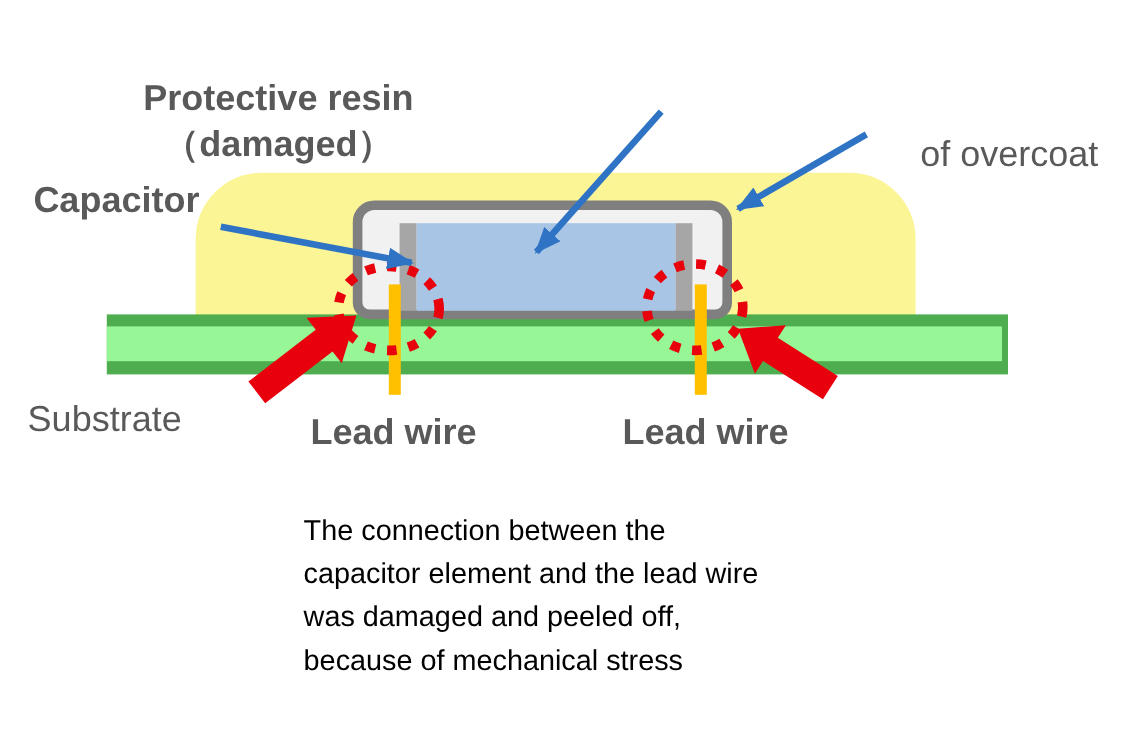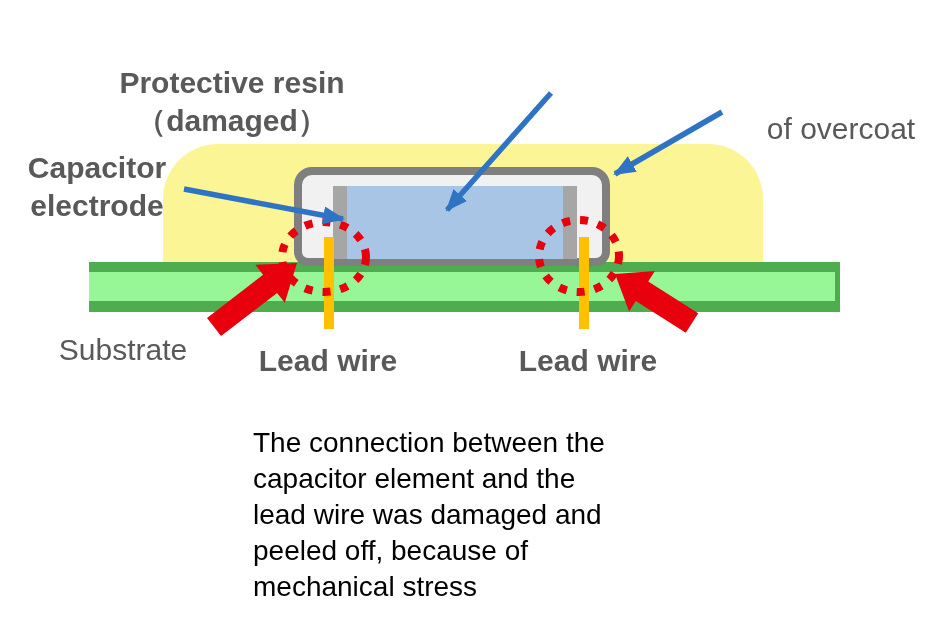--- a/index.html
+++ b/index.html
@@ -36,26 +36,26 @@
   .wire.right{left:579px;}
   .overlay{position:absolute;left:0;top:0;width:948px;height:623px;pointer-events:none;}
   
   .lbl{position:absolute;color:var(--label-gray);font-size:30px;line-height:38px;}
   .lbl.bold{font-weight:bold;}
   .lbl.center{text-align:center;}
   .protective-resin{left:107px;top:64px;width:250px;}
   .external-electrode{left:7px;top:149px;width:180px;}
   .capacitor-element-lbl{left:408px;top:46px;width:280px;font-weight:normal;}
   .encapsulation-lbl{left:736px;top:69px;width:210px;line-height:40px;}
-  .substrate-lbl{left:13px;top:331px;width:220px;text-align:center;}
+  .substrate-lbl{left:23px;top:331px;width:220px;}
   .lead-wire-left{left:238px;top:342px;width:180px;}
   .lead-wire-right{left:498px;top:342px;width:180px;}
   .description{
     position:absolute;left:253px;top:425px;width:380px;
-    color:var(--text-black);font-size:28px;line-height:36px;
+    color:var(--text-black);font-size:24px;line-height:36px;
   }
 </style>
 </head>
 <body>
 
 <div class="stage">
 
   <div class="shape resin"></div>
   <div class="shape substrate-outer"></div>
   <div class="shape substrate-inner"></div>
@@ -90,21 +90,20 @@
   </div>
 
 
   <div class="lbl center encapsulation-lbl">
     <br>
     <span>of overcoat</span>
   </div>
 
   <div class="lbl bold center external-electrode">
     <span>Capacitor</span><br>
-    <span>electrode</span>
   </div>
 
   <div class="lbl substrate-lbl">Substrate</div>
 
   <div class="lbl bold center lead-wire-left">Lead wire</div>
 
   <div class="lbl bold center lead-wire-right">Lead wire</div>
 
   <div class="description">The connection between the capacitor element and the lead wire was damaged and peeled off, because of mechanical stress</div>
 

